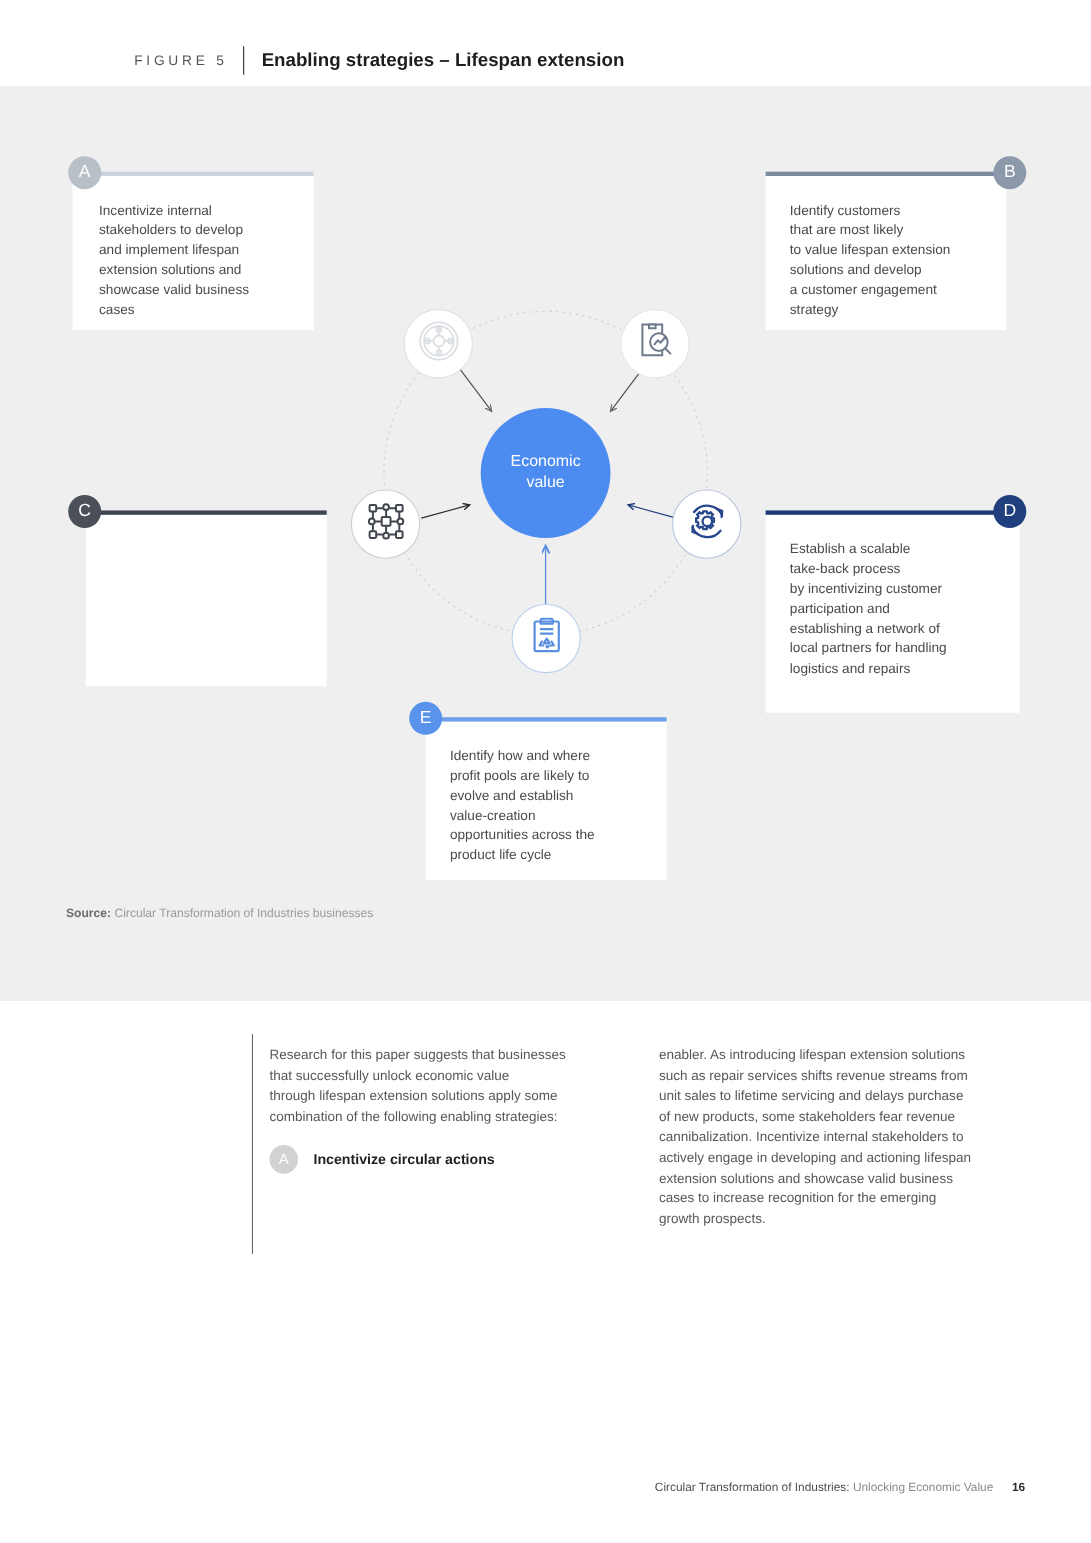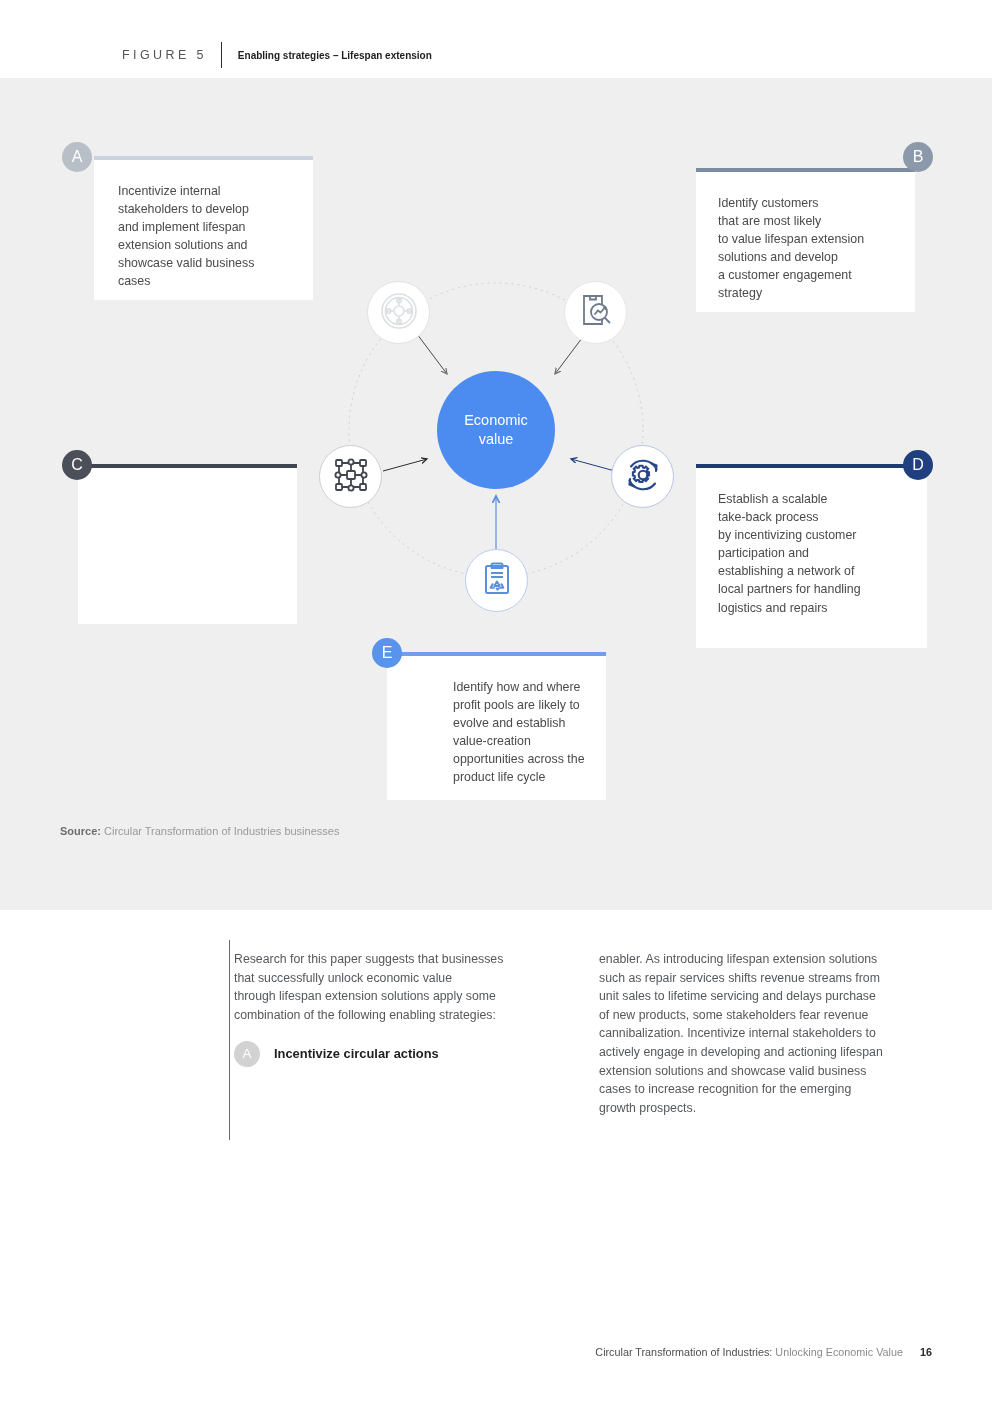--- a/index.html
+++ b/index.html
@@ -24,21 +24,21 @@
     display:flex;align-items:center;
   }
   .fig-label{
     font-size:12.5px;letter-spacing:3.4px;color:#545454;
     font-weight:400;white-space:nowrap;
   }
   .fig-divider{
     width:1px;height:26px;background:#2b2b2b;margin:0 16px 0 14px;
   }
   .fig-title{
-    font-size:10px;font-weight:700;color:#1d1d1d;white-space:nowrap;
+    font-size:17px;font-weight:700;color:#1d1d1d;white-space:nowrap;
   }
 
   
   .figure-band{
     position:absolute;left:0;top:78px;width:992px;height:832px;
     background:#efefef;
   }
 
   
   .callout{position:absolute;background:#ffffff;}
@@ -51,42 +51,42 @@
     white-space:pre-line;
   }
   .badge{
     position:absolute;width:30px;height:30px;border-radius:50%;
     display:flex;align-items:center;justify-content:center;
     font-size:16px;color:#ffffff;font-weight:400;
     z-index:5;
   }
 
   
-  #box-a{left:94px;top:156px;width:219px;height:144px;}
+  #box-a{left:66px;top:156px;width:219px;height:144px;}
   #box-a .bar{background:#c9d2dd;}
   #badge-a{left:62px;top:142px;background:#b8bfc6;}
   
-  #box-b{left:696px;top:168px;width:219px;height:144px;}
+  #box-b{left:696px;top:156px;width:219px;height:144px;}
   #box-b .bar{background:#7d8ba0;}
   #badge-b{left:903px;top:142px;background:#8c99ab;}
   #box-b .ctext{left:22px;}
   
   #box-c{left:78px;top:464px;width:219px;height:160px;}
   #box-c .bar{background:#3f4652;}
   #badge-c{left:62px;top:450px;background:#4a4f58;}
   
   #box-d{left:696px;top:464px;width:219px;height:184px;padding-left:12px;}
   #box-d .bar{background:#1f3b73;}
   #badge-d{left:903px;top:450px;background:#1f3f7e;}
   #box-d .ctext{left:22px;}
   
   #box-e{left:387px;top:652px;width:219px;height:148px;}
   #box-e .bar{background:#6f9fe8;}
   #badge-e{left:372px;top:638px;background:#5a93ec;}
-  #box-e .ctext{left:22px;margin-left:44px;}
+  #box-e .ctext{left:22px;}
 
   
   .diagram{
     position:absolute;left:305px;top:262px;width:390px;height:372px;
   }
   .diagram svg{display:block;}
 
   .node{
     position:absolute;border-radius:50%;background:#ffffff;
     display:flex;align-items:center;justify-content:center;
@@ -112,21 +112,21 @@
   }
   .source b{color:#6e6e6e;font-weight:700;}
 
   
   .body-rule{
     position:absolute;left:229px;top:940px;width:1px;height:200px;background:#6a6a6a;
   }
   .col{
     position:absolute;font-size:12.3px;line-height:18.6px;color:#55585c;
   }
-  #col-left{left:234px;top:950px;width:320px;}
+  #col-left{left:245px;top:950px;width:320px;}
   #col-right{left:599px;top:950px;width:335px;}
   .col p{margin:0 0 15px 0;white-space:pre-line;}
   .subhead{
     display:flex;align-items:center;margin:17px 0 18px 0;
   }
   .subhead .sb-badge{
     width:26px;height:26px;border-radius:50%;background:#d2d2d2;
     display:flex;align-items:center;justify-content:center;
     color:#ffffff;font-size:13.5px;margin-right:14px;flex:0 0 auto;
   }

